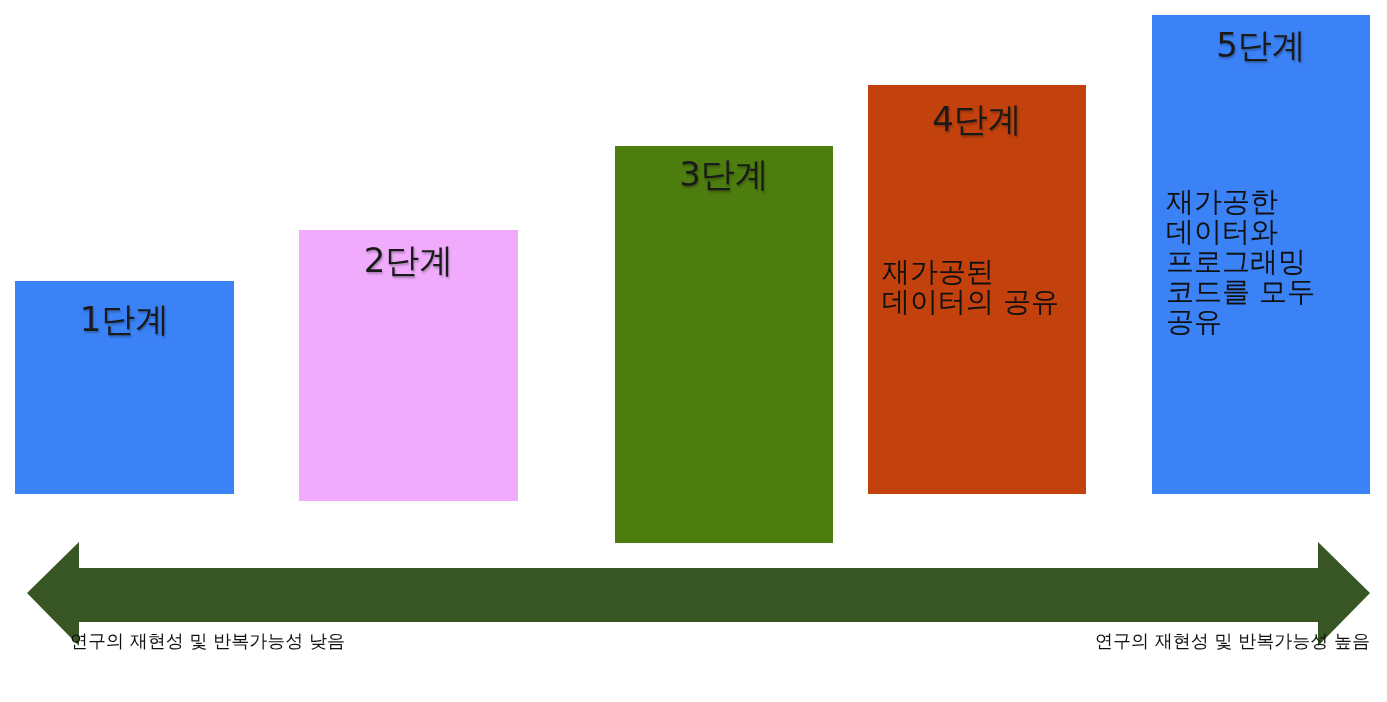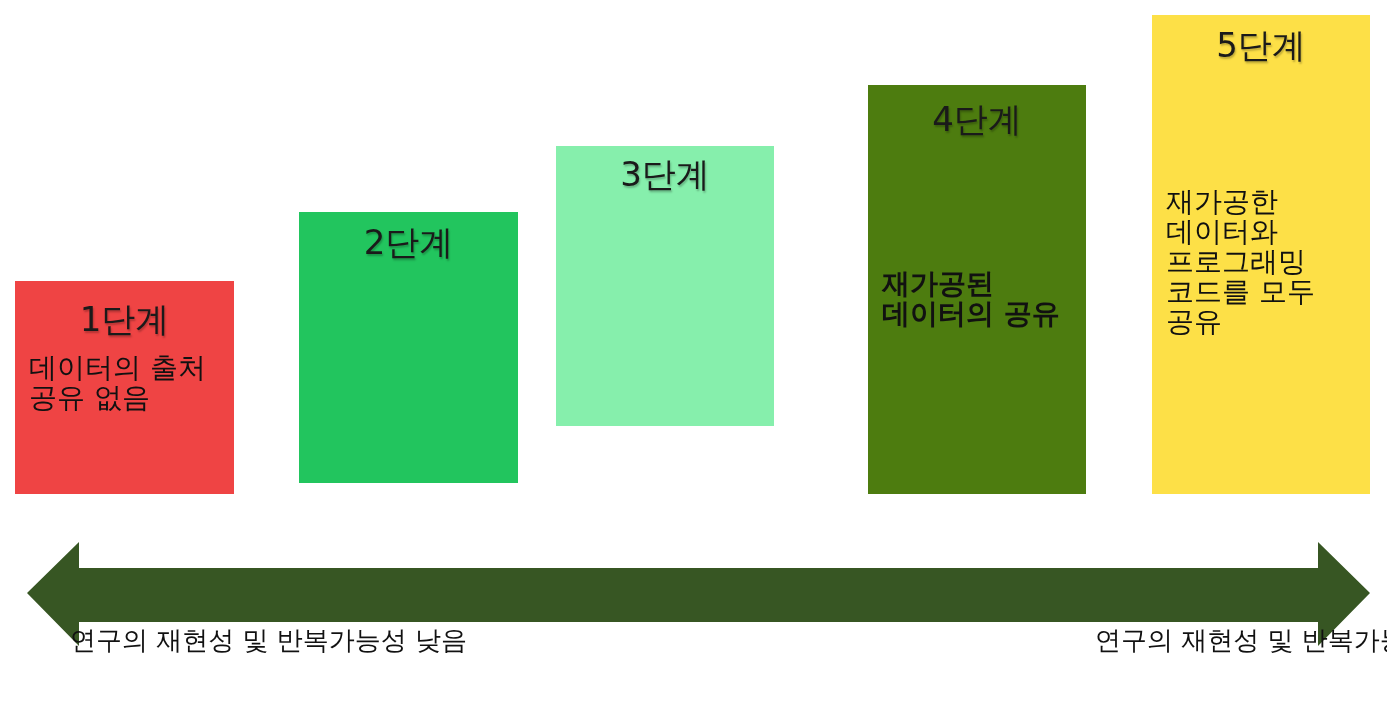--- a/index.html
+++ b/index.html
@@ -4,42 +4,41 @@
   <style>
     html, body { margin: 0; padding: 0; background: #ffffff; }
     body { width: 1387px; height: 702px; position: relative; overflow: hidden;
            font-family: "DejaVu Sans", "Liberation Sans", sans-serif; color: #111; }
     .stage { position: absolute; box-sizing: border-box; }
     .stage-title { position: absolute; left: 0; right: 0; text-align: center;
                    font-size: 34px; line-height: 40px; color: #1a1a1a;
                    text-shadow: 1px 2px 2px rgba(0,0,0,0.25); }
     .stage-desc { position: absolute; left: 14px; right: 10px; font-size: 28px;
                   line-height: 30px; color: #111; word-break: keep-all; }
-    #s1 { left: 15px;   top: 281px; width: 219px; height: 213px; background: #ef4444; }
-    #s2 { left: 299px;  top: 212px; width: 219px; height: 271px; background: #22c55e; }
-    #s3 { left: 556px;  top: 146px; width: 218px; height: 280px; background: #86efac; }
-    #s4 { left: 868px;  top: 85px;  width: 218px; height: 409px; background: #4d7c0f; padding-left: 36px; }
-    #s5 { left: 1152px; top: 15px;  width: 218px; height: 479px; background: #fde047; }
+    #s1 { left: 15px;   top: 281px; width: 219px; height: 213px; background: #3b82f6; }
+    #s2 { left: 299px;  top: 230px; width: 219px; height: 271px; background: #f0abfc; }
+    #s3 { left: 615px;  top: 146px; width: 218px; height: 397px; background: #4d7c0f; }
+    #s4 { left: 868px;  top: 85px;  width: 218px; height: 409px; background: #c2410c; padding-left: 36px; }
+    #s5 { left: 1152px; top: 15px;  width: 218px; height: 479px; background: #3b82f6; }
     #s1 .stage-title { top: 18px; }   #s1 .stage-desc { top: 72px; }
     #s2 .stage-title { top: 10px; }   #s2 .stage-desc { top: 102px; }
     #s3 .stage-title { top: 8px; }    #s3 .stage-desc { top: 126px; }
-    #s4 .stage-title { top: 14px; }   #s4 .stage-desc { top: 184px; font-weight: bold; }
+    #s4 .stage-title { top: 14px; }   #s4 .stage-desc { top: 172px; }
     #s5 .stage-title { top: 10px; }   #s5 .stage-desc { top: 172px; }
     .arrow { position: absolute; left: 0; top: 530px; }
-    .axis-label { position: absolute; font-size: 26px; line-height: 29px; color: #111;
+    .axis-label { position: absolute; font-size: 18px; line-height: 29px; color: #111;
                   text-align: center; white-space: nowrap; }
     #low-label { left: 70px; top: 626px; width: 220px; }
     #high-label { left: 1095px; top: 626px; width: 220px; }
   </style>
 </head>
 <body>
 
 <div class="stage" id="s1">
   <div class="stage-title">1단계</div>
-  <div class="stage-desc">데이터의 출처 공유 없음</div>
 </div>
 <div class="stage" id="s2">
   <div class="stage-title">2단계</div>
 </div>
 <div class="stage" id="s3">
   <div class="stage-title">3단계</div>
 </div>
 <div class="stage" id="s4">
   <div class="stage-title">4단계</div>
   <div class="stage-desc">재가공된 데이터의 공유</div>

